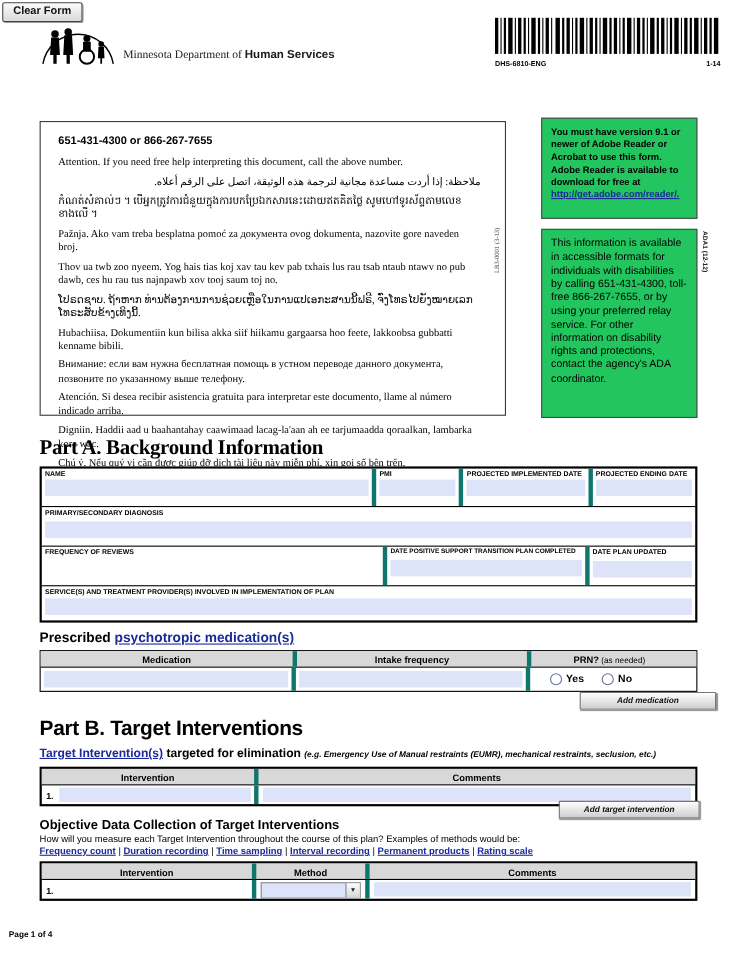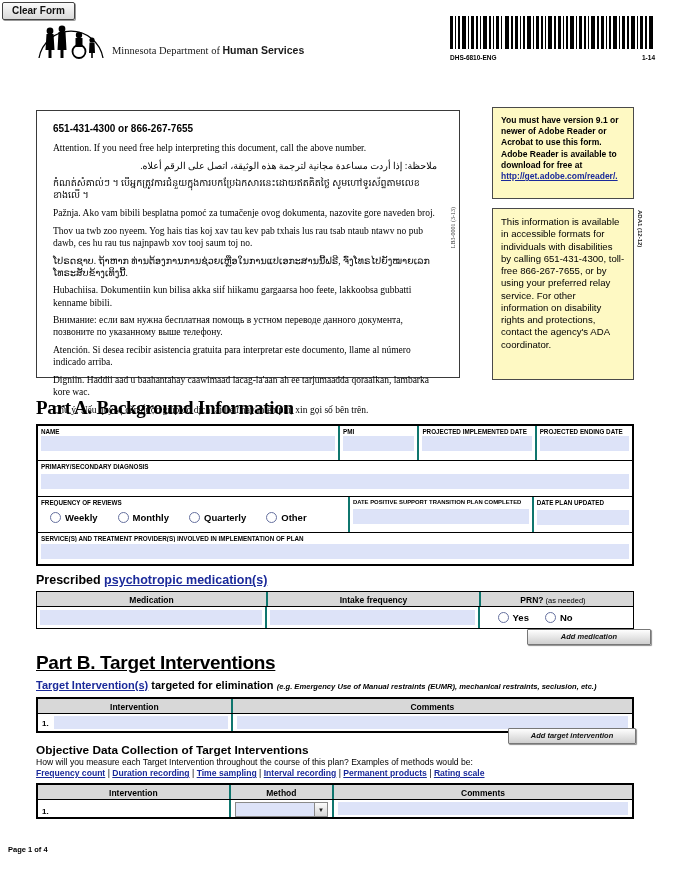--- a/index.html
+++ b/index.html
@@ -21,33 +21,33 @@
     padding:10px 22px 6px 16px;box-sizing:border-box;font:9.5px "Liberation Serif",serif;line-height:1.28;}
   .lang-box .phone{font:bold 10px "Liberation Sans",sans-serif;margin:2px 0 8px;}
   .lang-box p{margin:0 0 5.5px;}
   .lang-box p.rtl{direction:rtl;text-align:right;}
   .side-code{position:absolute;font:6px "Liberation Serif",serif;color:#333;
     writing-mode:vertical-rl;transform:rotate(180deg);}
   .side-code.lb3{right:3px;top:96px;}
   .ada-side{position:absolute;left:637px;top:210px;font:bold 6px "Liberation Sans",sans-serif;color:#222;
     writing-mode:vertical-rl;}
   
-  .info-box{position:absolute;box-sizing:border-box;border:1px solid #4a4a4a;background:#fef9c3;padding:7px 8px;}
+  .info-box{position:absolute;box-sizing:border-box;border:1px solid #4a4a4a;background:#22c55e;padding:7px 8px;}
   .adobe-box{left:492px;top:107px;width:142px;height:92px;font:600 8.5px "Liberation Sans",sans-serif;line-height:1.32;}
   .ada-box{left:492px;top:208px;width:142px;height:172px;font:9.6px "Liberation Sans",sans-serif;line-height:1.28;}
   a.lnk{color:#1b2a9a;text-decoration:underline;cursor:pointer;}
   
   .part-heading{position:absolute;left:36px;font:bold 19px "Liberation Sans",sans-serif;letter-spacing:-.3px;}
   
   .ftable{position:absolute;left:36px;width:598px;box-sizing:border-box;background:#fff;}
   .thick{border:2px solid #000;}
   .thin{border:1px solid #000;}
   .frow{display:flex;box-sizing:border-box;}
   .fcol{box-sizing:border-box;position:relative;}
-  .fcol+.fcol{border-left:2px solid #0f766e;}
+  .fcol+.fcol{border-left:4px solid #0f766e;}
   .frow+.frow{border-top:1px solid #000;}
   .cell-label{font:bold 6.3px "Liberation Sans",sans-serif;padding:2px 2px 0 3px;letter-spacing:0;white-space:nowrap;overflow:hidden;}
   .blue-input{display:block;background:#dde3f8;border:0;outline:none;height:15px;
     margin:1px 3px 3px;width:calc(100% - 6px);box-sizing:border-box;font:9px "Liberation Sans",sans-serif;}
   .radio-row{display:flex;align-items:center;gap:20px;padding:6px 0 0 12px;}
   .radio-item{display:flex;align-items:center;gap:4px;font:600 9.5px "Liberation Sans",sans-serif;}
   .radio{width:9px;height:9px;border:1.2px solid #66719f;border-radius:50%;background:#fff;display:inline-block;cursor:pointer;}
   .thead{background:#d8d8d8;}
   .thead .fcol{font:bold 8.5px "Liberation Sans",sans-serif;text-align:center;padding:2.5px 0;}
   .prn-small{font-weight:normal;font-size:7.5px;}
@@ -150,21 +150,21 @@
       <span>1-14</span>
     </div>
   </div>
 
 
   <div class="lang-box">
     <div class="phone">651-431-4300 or 866-267-7655</div>
     <p>Attention. If you need free help interpreting this document, call the above number.</p>
     <p class="rtl">ملاحظة: إذا أردت مساعدة مجانية لترجمة هذه الوثيقة، اتصل على الرقم أعلاه.</p>
     <p>កំណត់សំគាល់ៗ ។ បើអ្នកត្រូវការជំនួយក្នុងការបកប្រែឯកសារនេះដោយឥតគិតថ្លៃ សូមហៅទូរស័ព្ទតាមលេខខាងលើ ។</p>
-    <p>Pažnja. Ako vam bibili besplatna pomoć za tumačenje ovog dokumenta, nazovite gore naveden broj.</p>
+    <p>Pažnja. Ako vam treba besplatna pomoć za документа ovog dokumenta, nazovite gore naveden broj.</p>
     <p>Thov ua twb zoo nyeem. Yog hais tias koj xav tau kev pab txhais lus rau tsab ntaub ntawv no pub dawb, ces hu rau tus najnpawb xov tooj saum toj no.</p>
     <p>ໂປຣດຊາບ. ຖ້າຫາກ ທ່ານຕ້ອງການການຊ່ວຍເຫຼືອໃນການແປເອກະສານນີ້ຟຣີ, ຈົ່ງໂທຣໄປຍັງໝາຍເລກໂທຣະສັບຂ້າງເທິງນີ້.</p>
     <p>Hubachiisa. Dokumentiin kun bilisa akka siif hiikamu gargaarsa hoo feete, lakkoobsa gubbatti kenname bibili.</p>
     <p>Внимание: если вам нужна бесплатная помощь в устном переводе данного документа, позвоните по указанному выше телефону.</p>
     <p>Atención. Si desea recibir asistencia gratuita para interpretar este documento, llame al número indicado arriba.</p>
     <p>Digniin. Haddii aad u baahantahay caawimaad lacag-la'aan ah ee tarjumaadda qoraalkan, lambarka kore wac.</p>
     <p>Chú ý. Nếu quý vị cần được giúp đỡ dịch tài liệu này miễn phí, xin gọi số bên trên.</p>
     <div class="side-code lb3">LB3-0001 (3-13)</div>
   </div>
 
@@ -199,38 +199,20 @@
     </div>
     <div class="frow" style="height:36px;">
       <div class="fcol" style="width:100%;">
         <div class="cell-label">PRIMARY/SECONDARY DIAGNOSIS</div>
         <input class="blue-input" style="margin-top: 4px;">
       </div>
     </div>
     <div class="frow" style="height:36px;">
       <div class="fcol" style="width:312px;">
         <div class="cell-label">FREQUENCY OF REVIEWS</div>
-        <div class="radio-row">
-          <span class="radio-item">
-              <span class="radio"></span>
-              <span>Weekly</span>
-            </span>
-          <span class="radio-item">
-              <span class="radio"></span>
-              <span>Monthly</span>
-            </span>
-          <span class="radio-item">
-              <span class="radio"></span>
-              <span>Quarterly</span>
-            </span>
-          <span class="radio-item">
-              <span class="radio"></span>
-              <span>Other</span>
-            </span>
-        </div>
       </div>
       <div class="fcol" style="width:185px;">
         <div class="cell-label" style="font-size:5.9px;">DATE POSITIVE SUPPORT TRANSITION PLAN COMPLETED</div>
         <input class="blue-input" style="margin-top: 4px;">
       </div>
       <div class="fcol" style="width:101px;">
         <div class="cell-label">DATE PLAN UPDATED</div>
         <input class="blue-input" style="margin-top: 4px;">
       </div>
     </div>
@@ -268,21 +250,21 @@
           <span class="radio-item">
               <span class="radio"></span>
               <span>No</span>
             </span>
         </div>
       </div>
     </div>
   </div>
   <button class="mini-btn" style="left:527px;top:629px;width:124px;">Add medication</button>
 
-  <div class="part-heading" style="top:652px;text-decoration:underline;">Part B. Target Interventions</div>
+  <div class="part-heading" style="top:652px;">Part B. Target Interventions</div>
 
   <div class="target-line">
     <a class="lnk">Target Intervention(s)</a><span> targeted for elimination </span><span class="eg">(e.g. Emergency Use of Manual restraints (EUMR), mechanical restraints, seclusion, etc.)</span>
   </div>
 
   <div class="ftable thick" style="top:697px;">
     <div class="frow thead" style="height:14px;">
       <div class="fcol" style="width:194px;">Intervention</div>
       <div class="fcol" style="width:404px;">Comments</div>
     </div>

